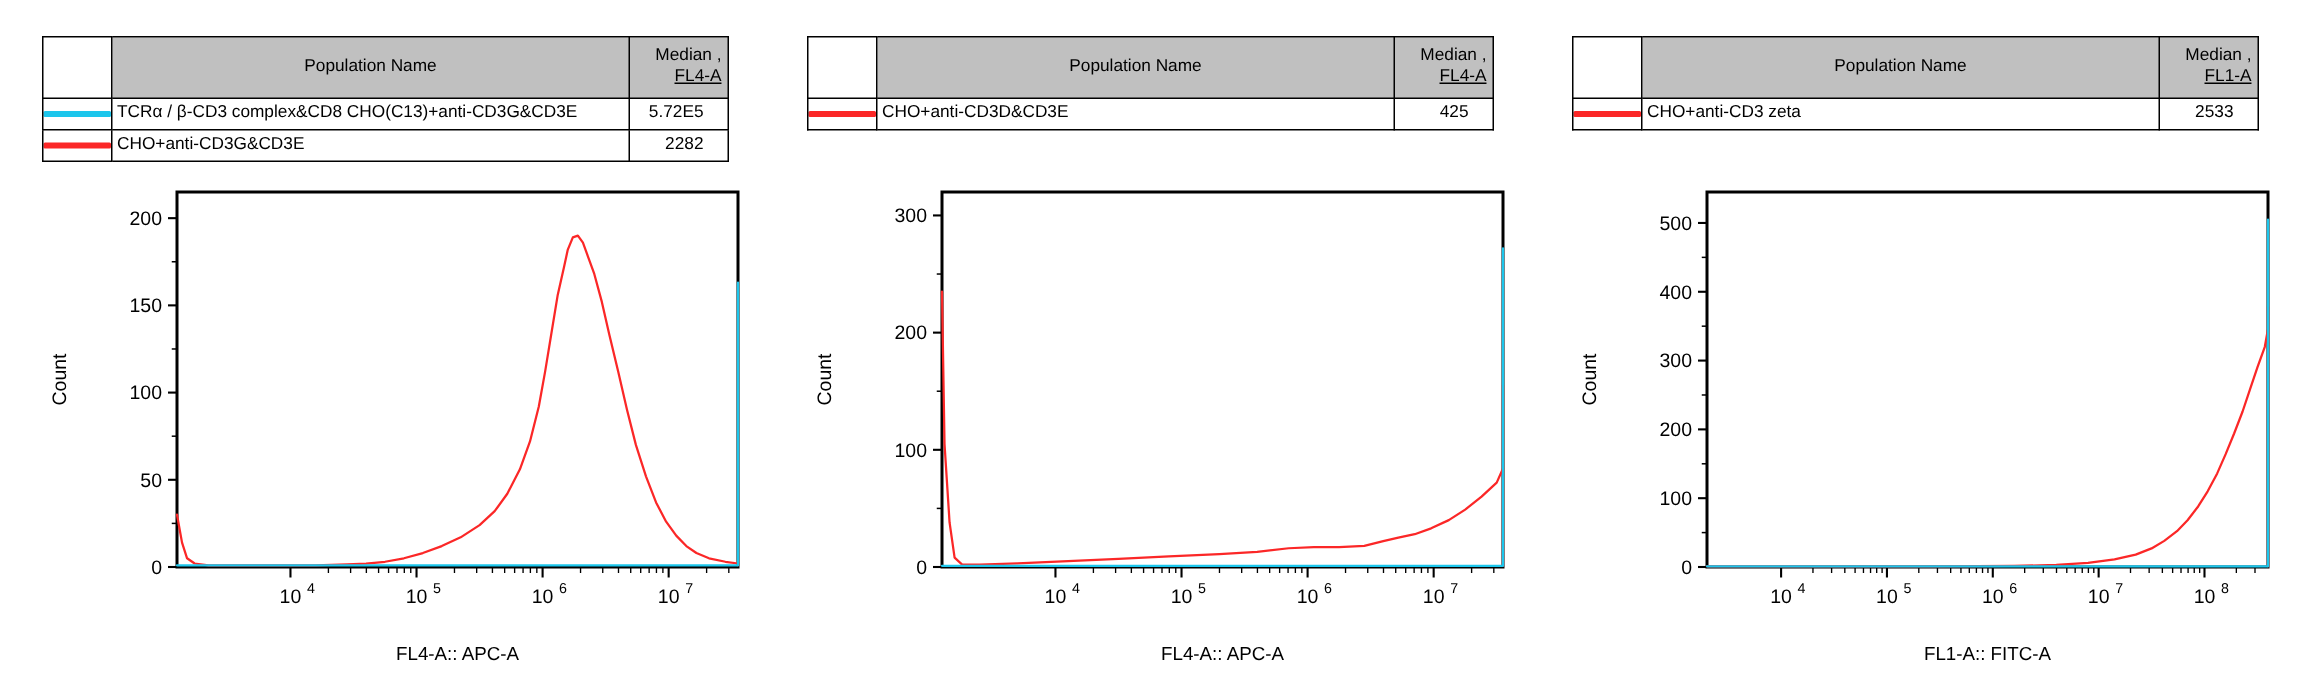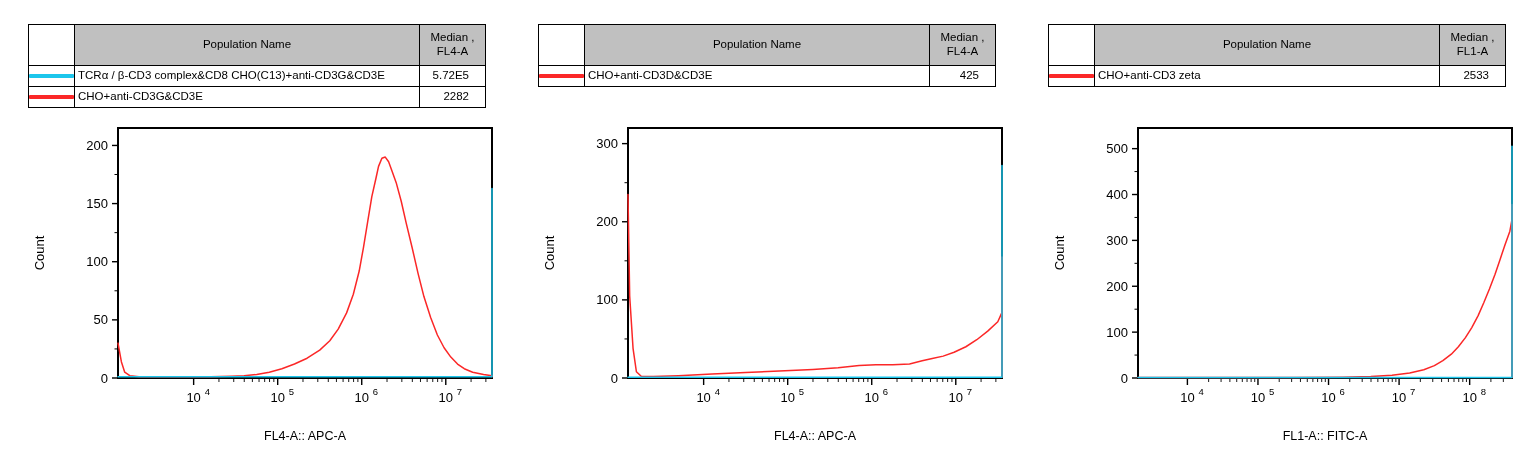--- a/index.html
+++ b/index.html
@@ -12,22 +12,22 @@
   .legend-table{position:absolute;top:24px;left:28px;width:458px;
       border-collapse:collapse;table-layout:fixed;background:#fff;}
   .legend-table td,.legend-table th{border:1px solid #000;padding:0;
       font-size:11.5px;font-weight:normal;font-family:"Liberation Sans",sans-serif;
       vertical-align:middle;line-height:1.18;}
   .col-swatch{width:46px;}
   .col-name{width:none;}
   .col-median{width:66px;}
   th.hdr{background:#c0c0c0;text-align:center;height:36px;padding:2px 4px;}
   th.hdr-blank{background:#ffffff;}
-  th.hdr-median{text-align:center;padding-left:4px;}
-  th.hdr-median .m2{display:block;}
+  th.hdr-median{text-align:right;padding-left:4px;}
+  th.hdr-median .m2{display:block;text-decoration:underline;}
   td.rowcell{height:20px;}
   td.nm{padding-left:3px;white-space:nowrap;overflow:hidden;text-overflow:clip;margin-left:48px;}
   td.med{text-align:right;padding-right:16px;}
   .swatch{display:block;height:4px;width:100%;border-radius:1px;}
 
   
   .plot-wrap{position:absolute;left:0;top:112px;width:510px;height:354px;}
   .plot-svg{display:block;}
   .ticklabel{font-size:13px;fill:#000;font-family:"Liberation Sans",sans-serif;}
   .ylabel-txt{font-size:13px;fill:#000;font-family:"Liberation Sans",sans-serif;}

